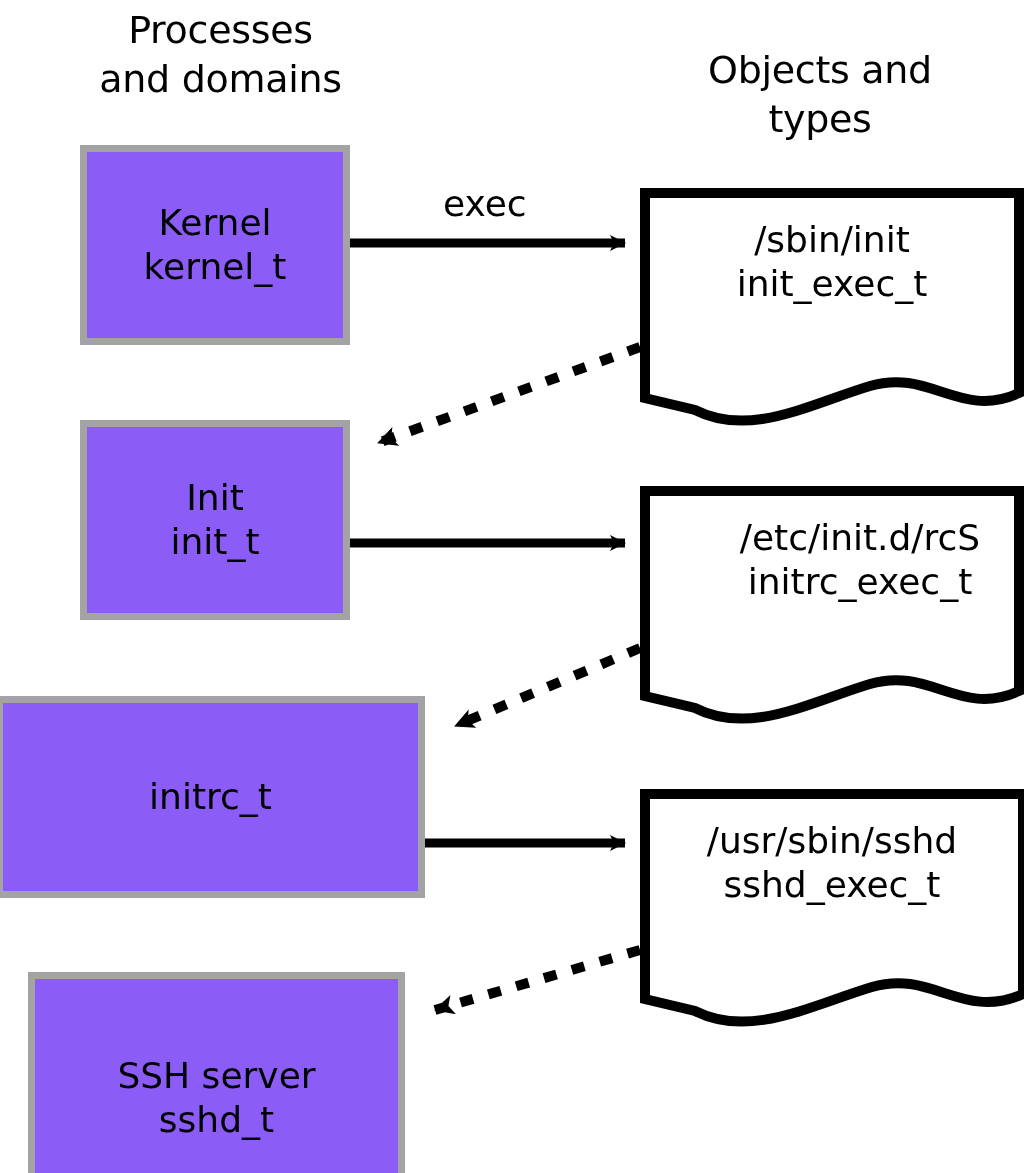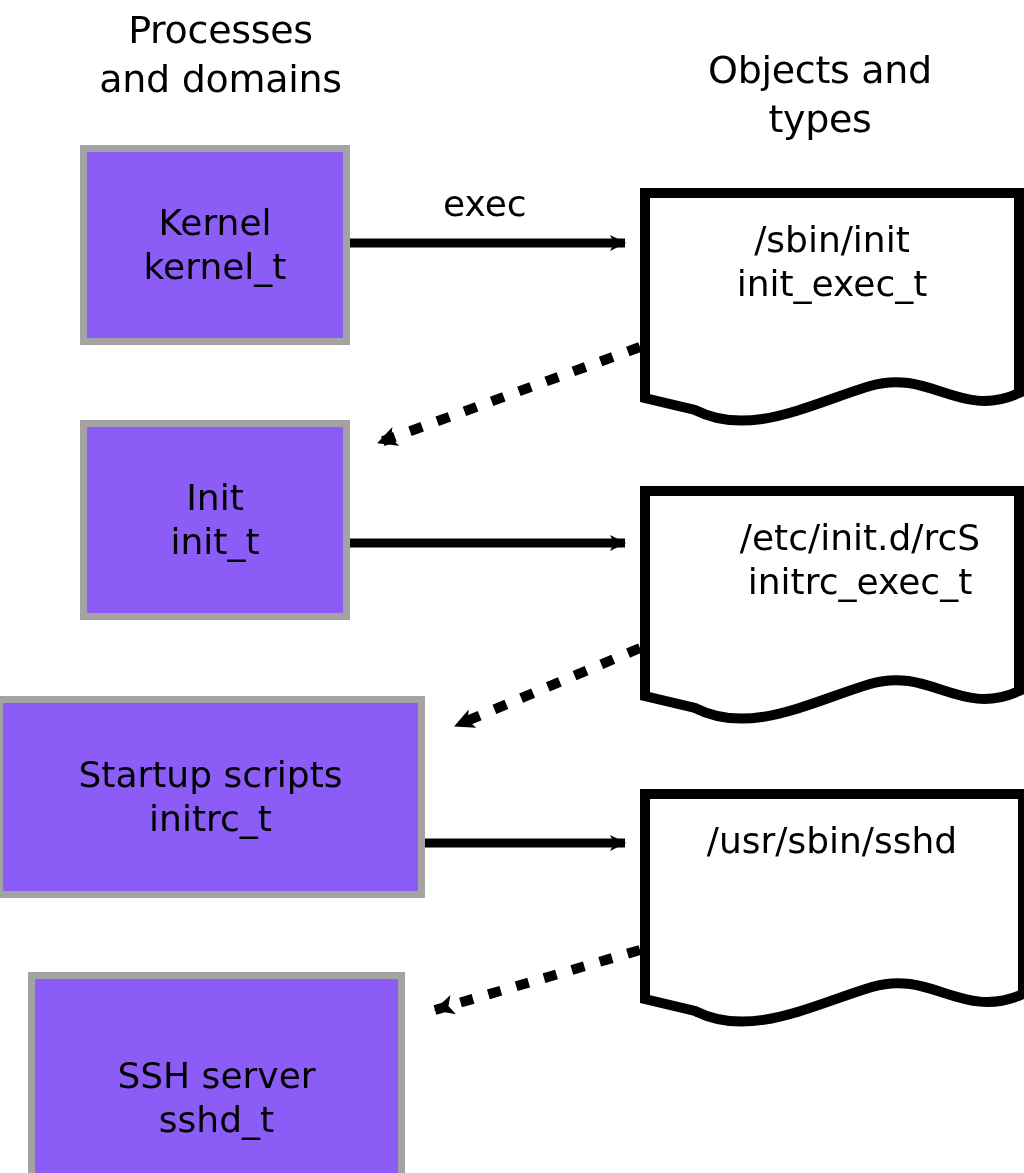--- a/index.html
+++ b/index.html
@@ -128,21 +128,20 @@
     <div class="node-line">Kernel</div>
     <div class="node-line">kernel_t</div>
   </div>
 
   <div class="node proc-box" style="left:80px; top:420px; width:270px; height:200px;">
     <div class="node-line">Init</div>
     <div class="node-line">init_t</div>
   </div>
 
   <div class="node proc-box" style="left:-4px; top:696px; width:429px; height:202px;">
-    <div class="node-line">Startup scripts</div>
     <div class="node-line">initrc_t</div>
   </div>
 
   <div class="node proc-box" style="left:28px; top:972px; width:377px; height:252px;">
     <div class="node-line">SSH server</div>
     <div class="node-line">sshd_t</div>
   </div>
 
   <svg class="doc-shape" style="left:640px; top:188px;" width="384" height="250" viewBox="0 0 384 250">
     <path d="M5,5 L379,5 L379,205
@@ -167,15 +166,16 @@
   </div>
 
   <svg class="doc-shape" style="left:640px; top:789px;" width="388" height="252" viewBox="0 0 388 252">
     <path d="M5,5 L383,5 L383,205
              C 322,232 292,180 232,198
              C 172,216 110,250 55,222
              L 5,210 Z" fill="#ffffff" stroke="#000000" stroke-width="10" stroke-linejoin="miter"></path>
   </svg>
   <div class="doc-label" style="left:640px; top:819px; width:384px;align-items:center;">
     <div class="node-line">/usr/sbin/sshd</div>
+    <div class="node-line">sshd_exec_t</div>
   </div>
 
 </div>
 
 </body></html>

